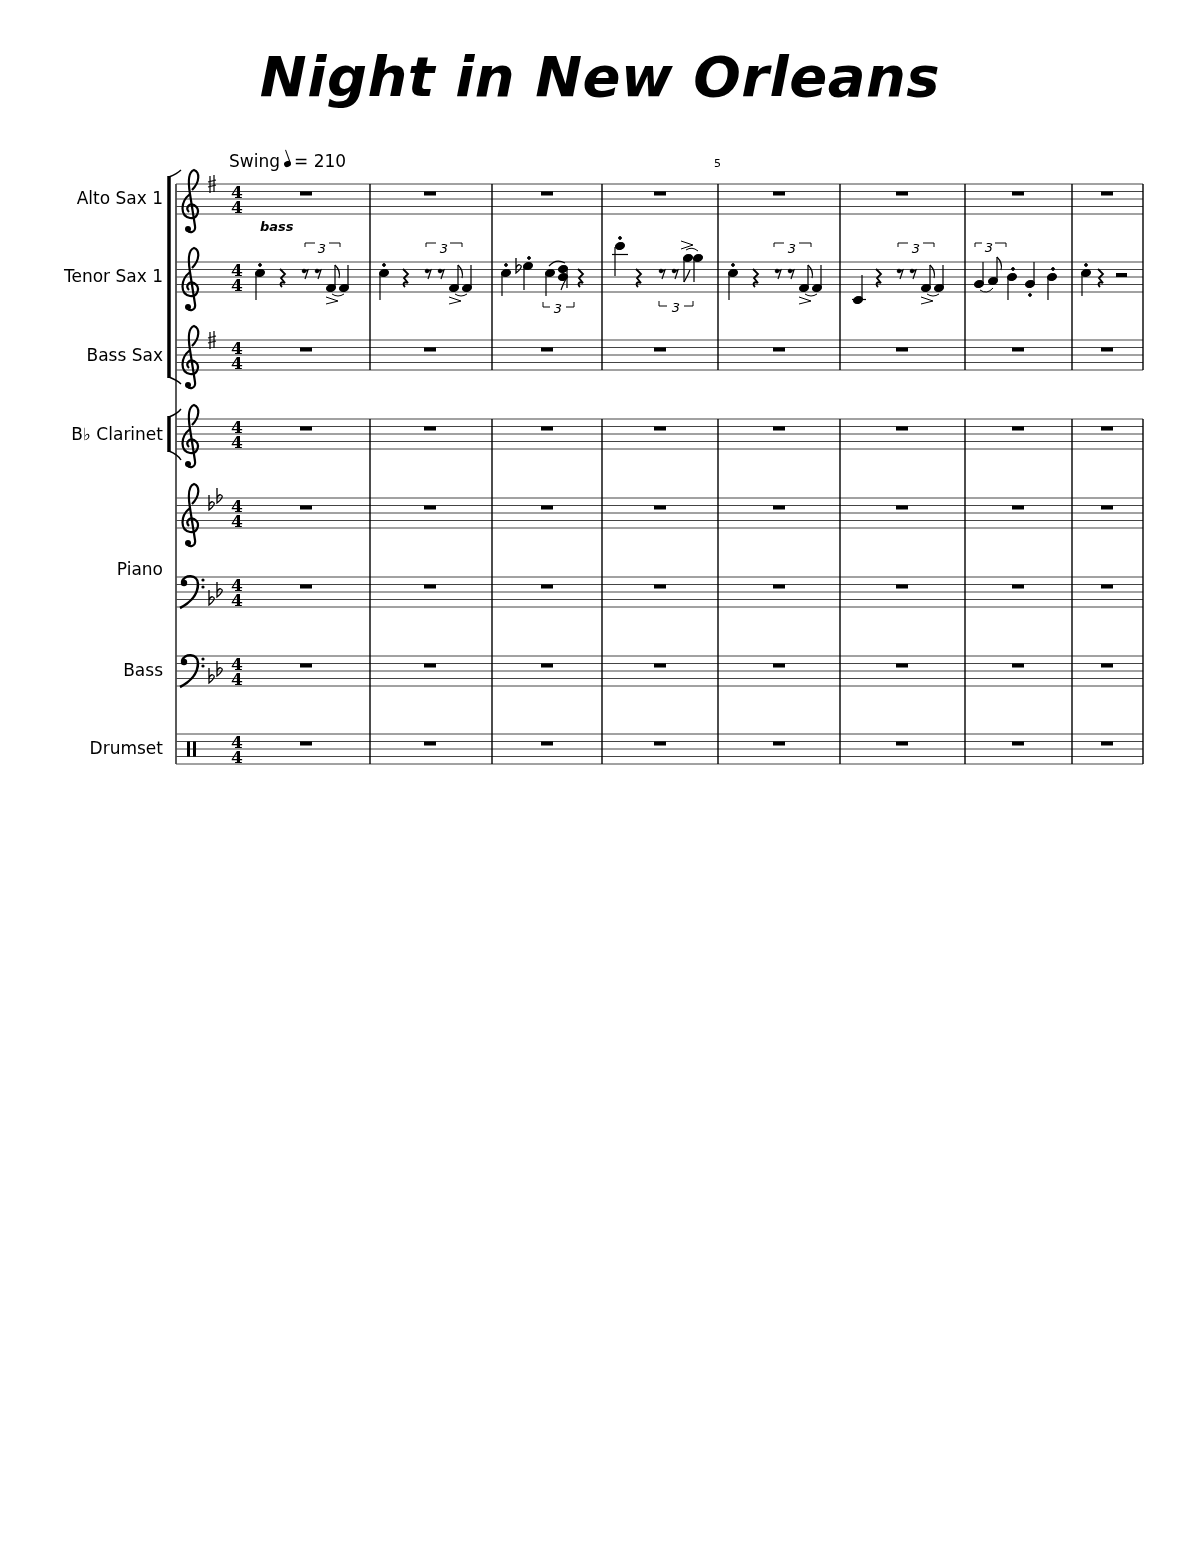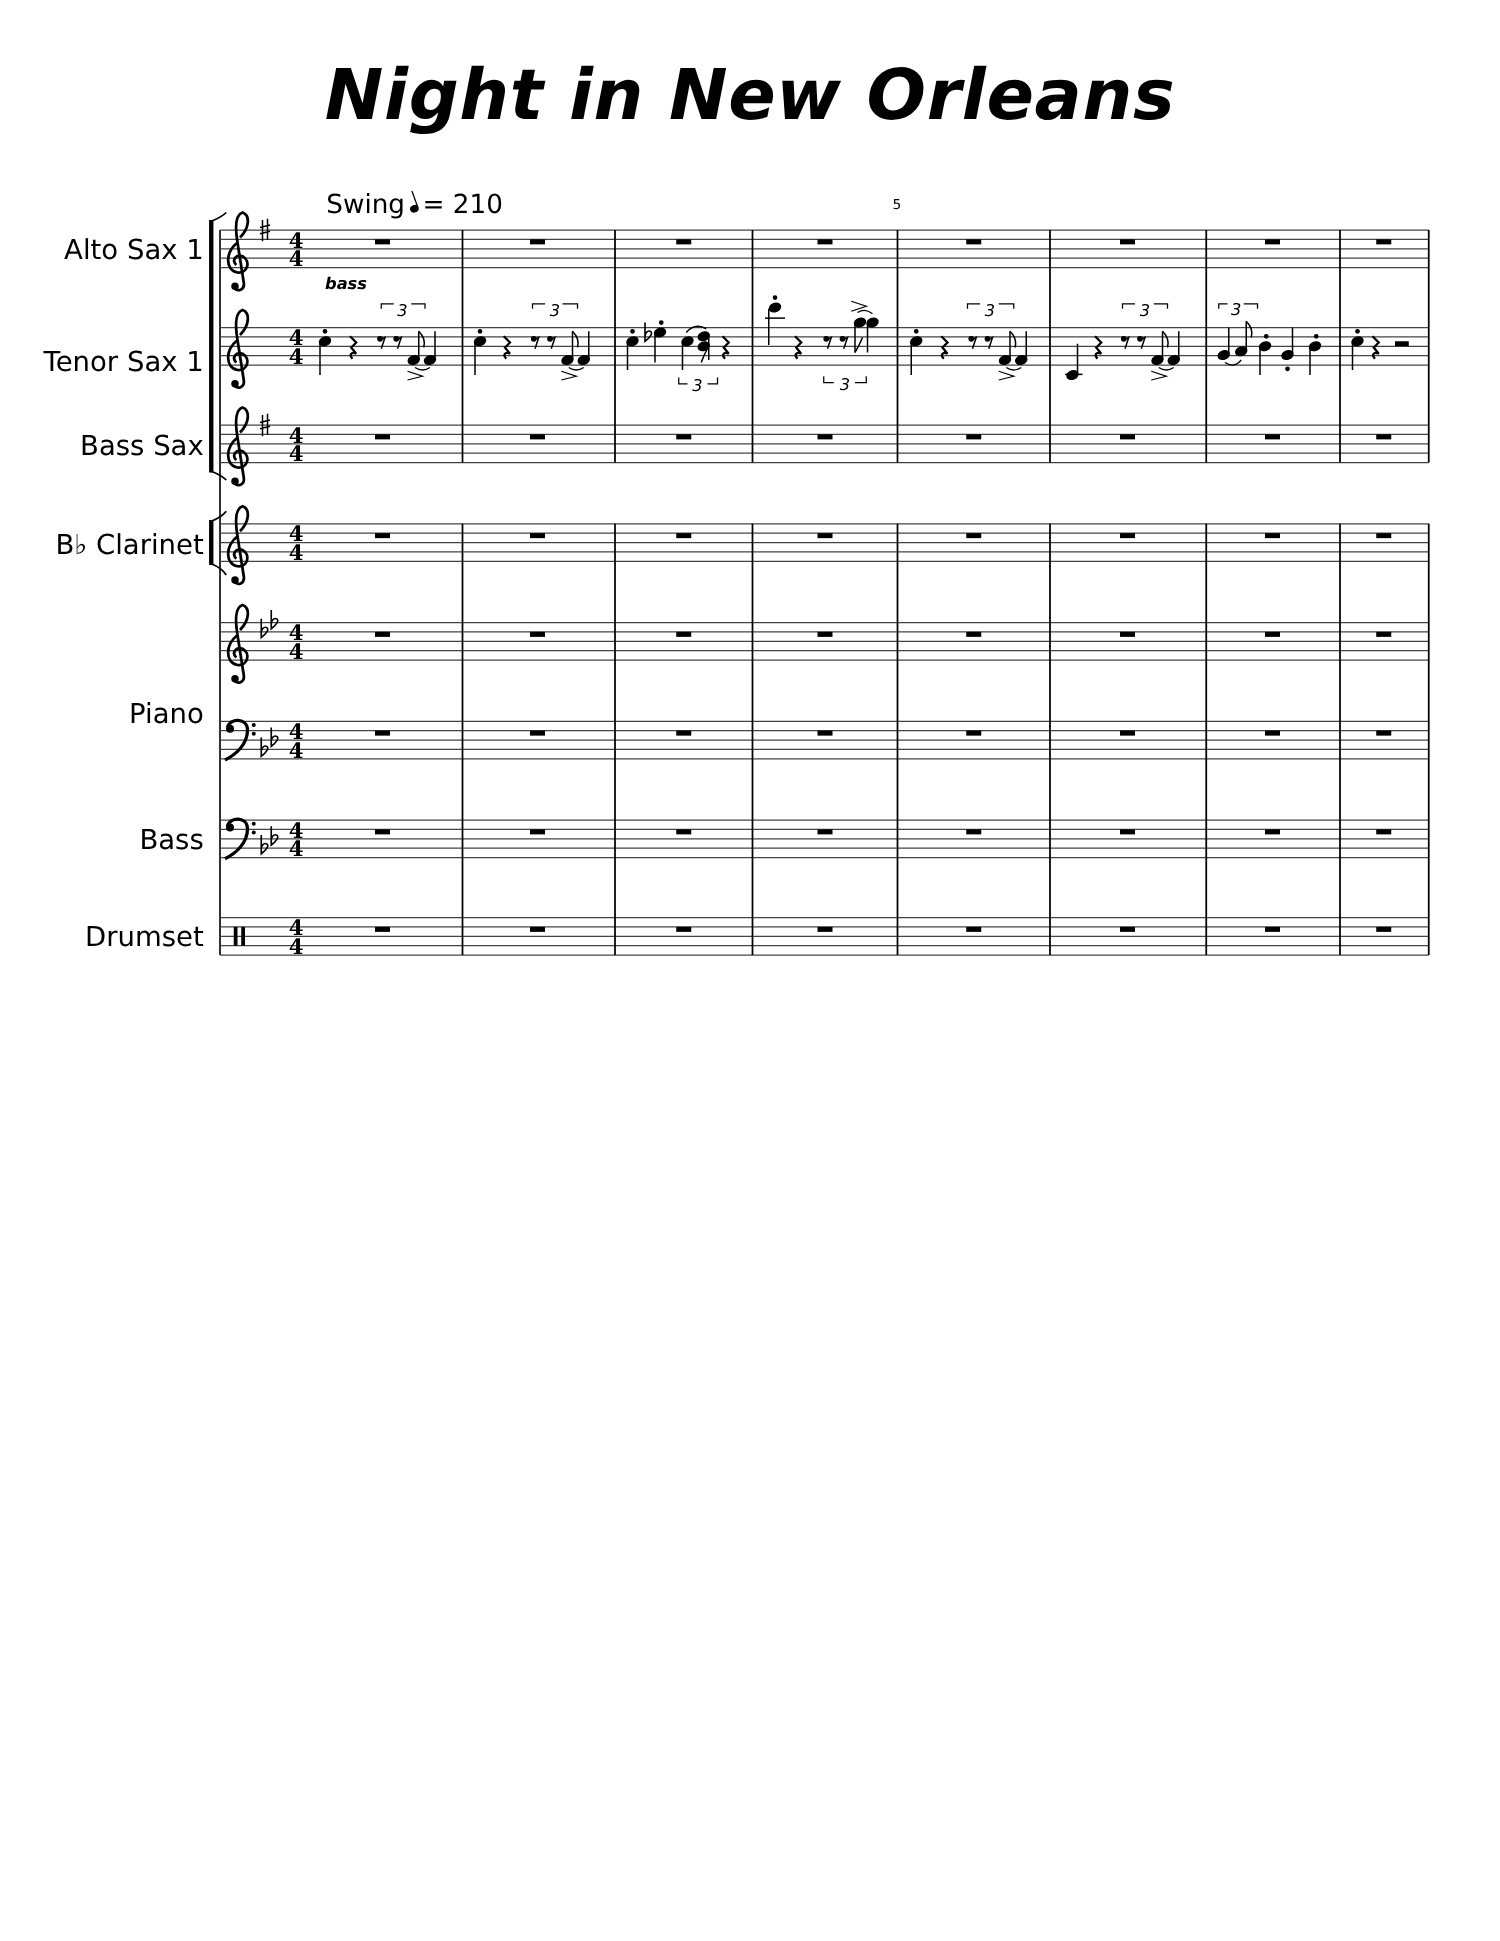--- a/index.html
+++ b/index.html
@@ -1,37 +1,37 @@
 <!DOCTYPE html>
 <html><head>
 <meta charset="utf-8">
 <style>
   html, body { margin:0; padding:0; background:#ffffff; }
   body { width:1200px; height:1553px; position:relative; overflow:hidden; font-family:"DejaVu Sans", sans-serif; color:#000; }
   .title { position:absolute; left:0; top:44px; width:1200px; text-align:center; font-family:"DejaVu Sans", sans-serif; font-weight:bold; font-style:italic; font-size:56px; letter-spacing:0.5px; }
-  .tempo { position:absolute; left:229px; top:151px; font-size:21px;margin-left:32px; }
+  .tempo { position:absolute; left:229px; top:151px; font-size:17px; }
   .tempo .note { display:inline-block; width:7px; height:6px; background:#000; border-radius:50%; transform:rotate(-20deg); position:relative; margin:0 3px 0 4px; }
   .tempo .note::after { content:""; position:absolute; right:0; bottom:3px; width:1.2px; height:14px; background:#000; }
   .measure-num { position:absolute; left:714px; top:157px; font-size:11px; }
-  .inst { position:absolute; right:1037px; font-size:22px; white-space:nowrap; text-align:right; }
+  .inst { position:absolute; right:1037px; font-size:17px; white-space:nowrap; text-align:right; }
   svg.score { position:absolute; left:0; top:0; }
 </style>
 </head>
 <body>
 
 <div class="title">Night in New Orleans</div>
 
 <div class="tempo">
   <span>Swing</span><span class="note"></span><span>= 210</span>
 </div>
 
 <div class="measure-num">5</div>
 
 <div class="inst" style="top:188px;">Alto Sax 1</div>
-<div class="inst" style="top:278px;">Tenor Sax 1</div>
+<div class="inst" style="top:266px;">Tenor Sax 1</div>
 <div class="inst" style="top:345px;">Bass Sax</div>
 <div class="inst" style="top:424px;margin-left:26px;">B♭ Clarinet</div>
 <div class="inst" style="top:542px;margin-top:17px;">Piano</div>
 <div class="inst" style="top:660px;">Bass</div>
 <div class="inst" style="top:738px;text-align:center;">Drumset</div>
 
 <svg class="score" width="1200" height="800" viewBox="0 0 1200 800">
   <defs>
     <g id="treble">
       <path d="M6,-14 C14,-22 14,-32 8,-34 C2,-32 2,-22 4,-10 L9,22 C10,28 4,30 1,26" fill="none" stroke="#000" stroke-width="2.2"></path>

